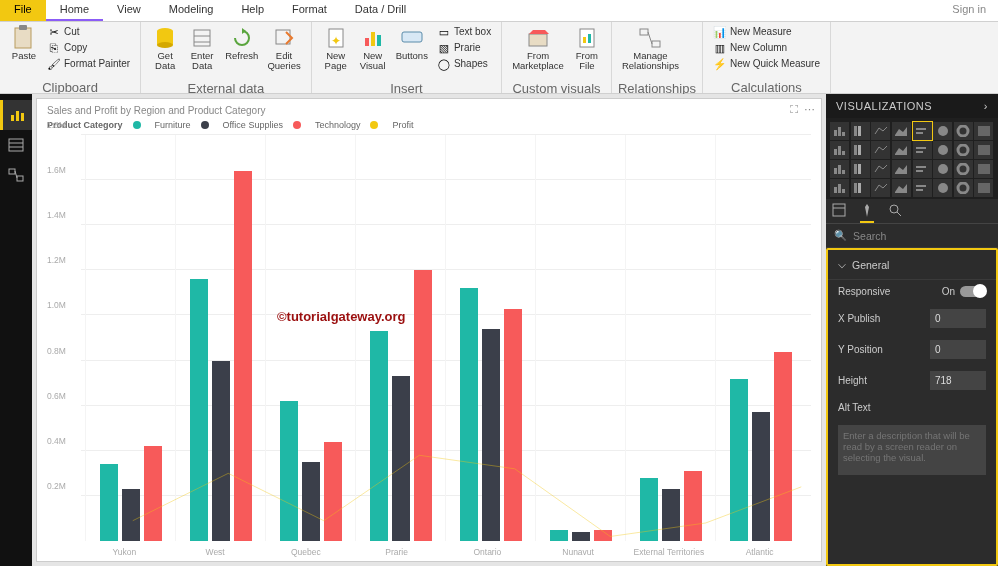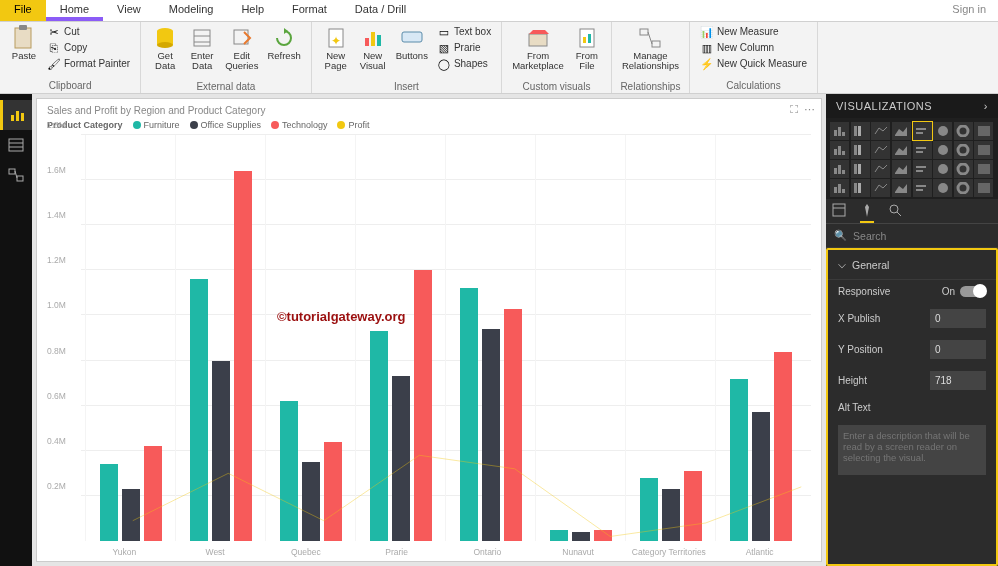--- a/index.html
+++ b/index.html
@@ -1,41 +1,41 @@
 <!DOCTYPE html>
 <html><head>
 <meta charset="utf-8">
 <style>
 * { margin:0; padding:0; box-sizing:border-box; font-family:"Segoe UI",Arial,sans-serif; }
 body { width:998px; height:566px; overflow:hidden; background:#fff; font-size:11px; }
 .tabs { height:22px; background:#fff; display:flex; border-bottom:1px solid #d0d0d0; }
 .tab { padding:3px 14px; cursor:pointer; font-size:11px; color:#333; }
 .tab.file { background:#f2c811; color:#000; font-weight:400; }
-.tab.active { background:#fff; border-bottom:4px solid #8b5cf6;text-align:center; }
+.tab.active { background:#fff; border-bottom:2px solid #8b5cf6;text-align:center; }
 .signin { margin-left:auto; padding:3px 12px; font-size:11px; color:#888; }
 .ribbon { height:72px; background:#f3f3f3; display:flex; border-bottom:1px solid #d0d0d0; }
 .rgroup { border-right:1px solid #d8d8d8; padding:2px 6px 1px; display:flex; flex-direction:column; }
 .rbtns { display:flex; gap:1px; flex:1; }
 .rbtn { display:flex; flex-direction:column; align-items:center; justify-content:flex-start; padding:2px 4px; min-width:36px; cursor:pointer; }
 .rbtn .ic { width:24px; height:24px; display:flex; align-items:center; justify-content:center; }
 .rbtn .lb { font-size:9.5px; color:#333; text-align:center; line-height:1.05; margin-top:1px; }
 .rbtn.sm { flex-direction:row; min-width:0; padding:1px 4px; }
 .rbtn.sm .ic { width:14px; height:14px; margin-right:3px; }
 .rbtn.sm .lb { font-size:10px; }
 .rstack { display:flex; flex-direction:column; gap:0; }
-.rlabel { font-size:10px; color:#666; text-align:center; padding-bottom:1px;margin-top:8px; }
+.rlabel { font-size:13px; color:#666; text-align:center; padding-bottom:1px;margin-top:8px; }
 .main { display:flex; height:472px; }
 .leftbar { width:32px; background:#111; display:flex; flex-direction:column; padding-top:6px; }
 .leftbar .vb { width:32px; height:30px; display:flex; align-items:center; justify-content:center; cursor:pointer; }
 .leftbar .vb.active { background:#333; border-left:3px solid #f2c811; }
 .canvas { flex:1; background:#e5e5e5; position:relative; padding:4px; }
 .visual { background:#fff; border:1px solid #ccc; position:relative; height:100%; }
 .visual .vhdr { padding:6px 10px 2px; font-size:10px; color:#888; }
 .visual .vlegend { padding:2px 10px; font-size:9px; color:#666; display:flex; gap:10px; }
-.lg { display:flex; align-items:center; gap:3px; }
+.lg { display:flex; align-items:center; gap:14px; }
 .lg .sw { width:8px; height:8px; border-radius:50%; }
 .visual .corner { position:absolute; right:6px; top:4px; display:flex; gap:6px; font-size:11px; color:#888; }
 .chart { position:absolute; left:10px; right:10px; top:36px; bottom:20px; }
 .ygrid { position:absolute; left:34px; right:0; border-top:1px solid #eee; }
 .ylab { position:absolute; left:0; font-size:8.5px; color:#aaa; transform:translateY(-50%); }
 .bars { position:absolute; left:38px; right:6px; bottom:0; top:0; display:flex; }
 .cat { flex:1; position:relative; display:flex; align-items:flex-end; justify-content:center; gap:4px; border-left:1px solid #f4f4f4; }
 .bar { width:18px; }
 .xlab { position:absolute; left:32px; right:6px; bottom:-16px; display:flex; }
 .xlab div { flex:1; text-align:center; font-size:8.5px; color:#aaa; }
@@ -124,35 +124,35 @@
               <line x1="2" y1="8" x2="18" y2="8" stroke="#888"></line>
               <line x1="2" y1="14" x2="18" y2="14" stroke="#888"></line>
             </svg>
           </div>
           <div class="lb" style="white-space:pre">Enter
 Data</div>
         </div>
       <div class="rbtn">
           <div class="ic">
             <svg width="20" height="20">
+              <path d="M10 3 A7 7 0 1 1 3 10" fill="none" stroke="#5aa53e" stroke-width="2"></path>
+              <path d="M10 0 L10 6 L14 3 Z" fill="#5aa53e"></path>
+            </svg>
+          </div>
+          <div class="lb">Refresh</div>
+        </div>
+      <div class="rbtn">
+          <div class="ic">
+            <svg width="20" height="20">
               <rect x="2" y="2" width="14" height="14" fill="none" stroke="#888"></rect>
               <path d="M12 4 L18 10 L12 16" fill="none" stroke="#e8792e" stroke-width="2"></path>
             </svg>
           </div>
           <div class="lb" style="white-space:pre">Edit
 Queries</div>
-        </div>
-      <div class="rbtn">
-          <div class="ic">
-            <svg width="20" height="20">
-              <path d="M10 3 A7 7 0 1 1 3 10" fill="none" stroke="#5aa53e" stroke-width="2"></path>
-              <path d="M10 0 L10 6 L14 3 Z" fill="#5aa53e"></path>
-            </svg>
-          </div>
-          <div class="lb">Refresh</div>
         </div>
     </div>
     <div class="rlabel">External data</div>
   </div>
   <div class="rgroup">
     <div class="rbtns">
       <div class="rbtn">
           <div class="ic">
             <svg width="18" height="22">
               <rect x="2" y="2" width="14" height="18" fill="#fff" stroke="#888"></rect>
@@ -374,21 +374,21 @@
               <div class="bar" style="background: rgb(247, 90, 90); height: 46.6667%;"></div>
             </div>
           </div>
           <div class="xlab">
             <div>Yukon</div>
             <div>West</div>
             <div>Quebec</div>
             <div>Prarie</div>
             <div>Ontario</div>
             <div>Nunavut</div>
-            <div>Category Territories</div>
+            <div>External Territories</div>
             <div>Atlantic</div>
           </div>
           <svg class="profit-line" width="100%" height="100%" preserveAspectRatio="none" viewBox="0 0 100 100">
             <polyline points="6.25,95 18.75,83.33333333333334 31.25,95 43.75,78.88888888888889 56.25,82.22222222222223 68.75,98.88888888888889 81.25,95.55555555555556 93.75,86.66666666666667" fill="none" stroke="#f2c811" stroke-width="0.4" vector-effect="non-scaling-stroke"></polyline>
           </svg>
         </div>
     </div>
   </div>
 
   <div class="rpanel">

